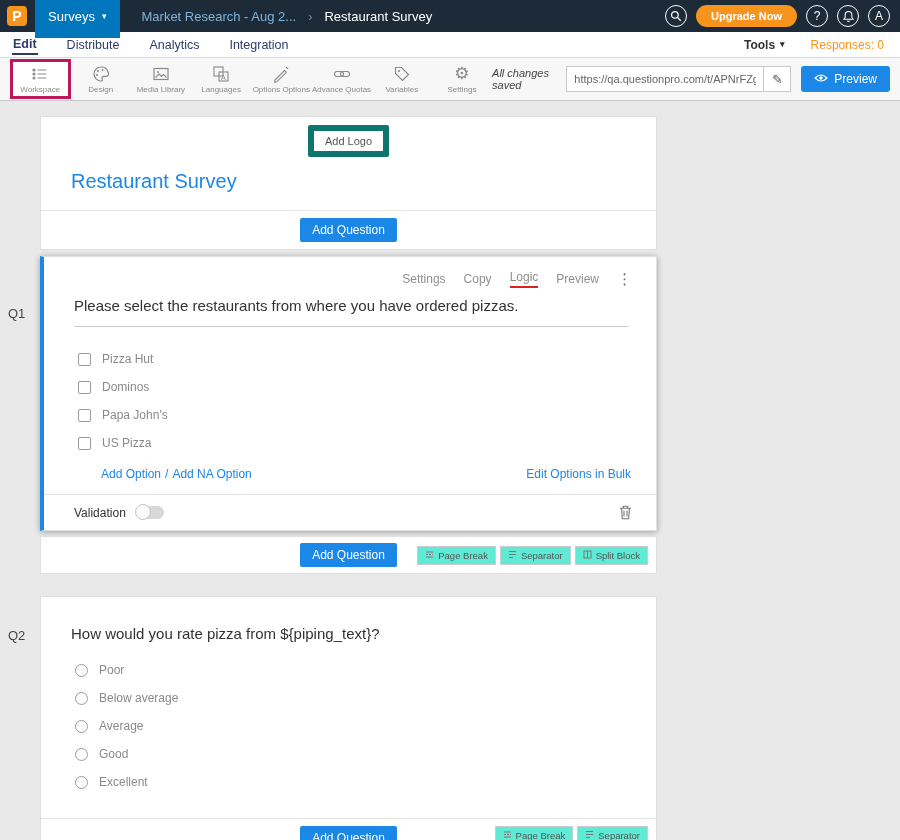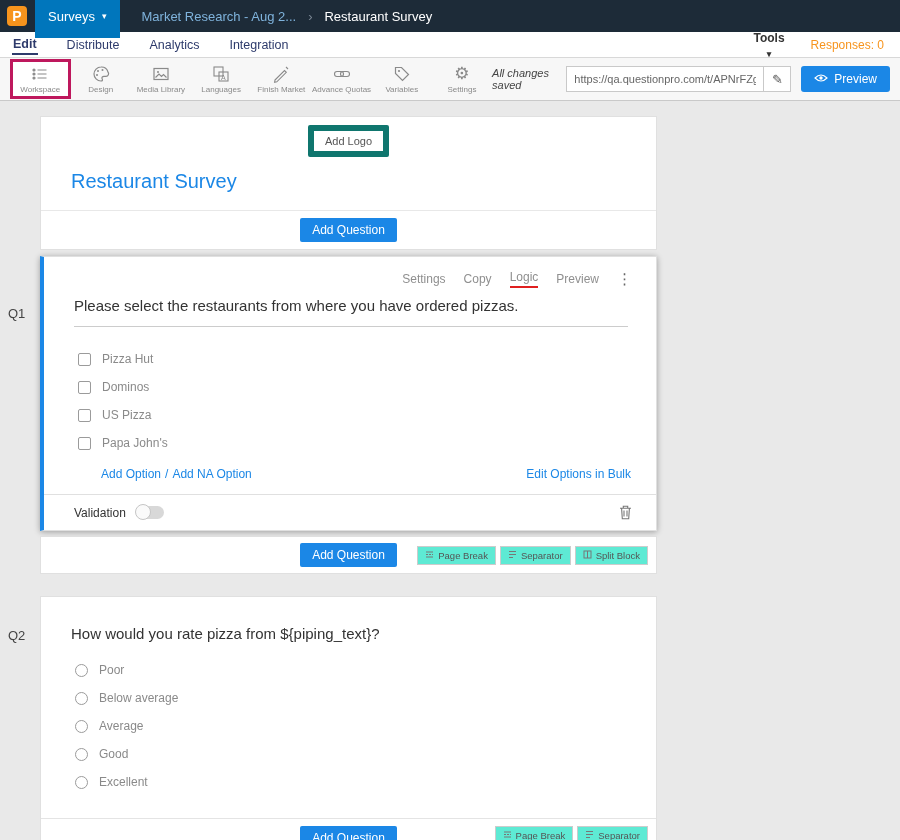--- a/index.html
+++ b/index.html
@@ -21,21 +21,21 @@
   .circle-icon { width:22px; height:22px; border:1.5px solid #fff; border-radius:50%; display:flex;
                  align-items:center; justify-content:center; color:#fff; font-size:12px; cursor:pointer; flex:none; }
   .upgrade-btn { background:#f7941d; color:#fff; border:none; border-radius:12px; padding:5px 15px;
                  font-size:11px; font-weight:bold; cursor:pointer; }
 
   
   .tabbar { height:26px; background:#fff; border-bottom:1px solid #d8d8d8; display:flex; align-items:center; padding:0 12px; }
   .tab { font-size:12.5px; color:#2d3a6b; margin-right:28px; padding:3px 1px 2px; cursor:pointer; }
   .tab.active { font-weight:bold; border-bottom:2px solid #2d3a6b; }
   .tabbar-right { margin-left:auto; display:flex; gap:26px; align-items:center; margin-right:4px; }
-  .tools { font-size:12px; color:#333; font-weight:bold; display:flex; gap:5px; align-items:center; cursor:pointer;flex-direction:column; }
+  .tools { font-size:12px; color:#333; font-weight:bold; display:flex; gap:5px; align-items:center; cursor:pointer; }
   .responses { font-size:12px; color:#f7941d; cursor:pointer; }
 
   
   .toolbar { height:43px; background:#f7f7f7; border-bottom:1px solid #c9c9c9; display:flex; align-items:center; padding:0 10px; }
   .tb-item { width:64px; height:40px; display:flex; flex-direction:column; align-items:center; justify-content:center;
              gap:2px; cursor:pointer; }
   .tb-item .lbl { font-size:8px; color:#8a8a8a; white-space:nowrap; }
   .tb-item.selected { background:#fff; border:3px solid #be185d; }
   .tb-ico { height:18px; display:flex; align-items:center; justify-content:center; color:#8a8a8a; }
   .gear-glyph { font-size:17px; line-height:18px; }
@@ -107,20 +107,37 @@
   <div class="logo">P</div>
   <div class="surveys-btn">
     <span>Surveys</span>
     <span class="caret">▾</span>
   </div>
   <div class="breadcrumb">
     <span class="bc-parent">Market Research - Aug 2...</span>
     <span class="bc-sep">›</span>
     <span class="bc-current">Restaurant Survey</span>
   </div>
+  <div class="topbar-right">
+    <span class="circle-icon">
+      <svg width="12" height="12" viewBox="0 0 13 13">
+          <circle cx="5.3" cy="5.3" r="3.6" fill="none" stroke="#fff" stroke-width="1.4"></circle>
+          <path d="M8.2 8.2 L11.6 11.6" stroke="#fff" stroke-width="1.4"></path>
+        </svg>
+    </span>
+    <button class="upgrade-btn">Upgrade Now</button>
+    <span class="circle-icon">?</span>
+    <span class="circle-icon">
+      <svg width="13" height="13" viewBox="0 0 14 14">
+          <path d="M7 1.5 a3.6 3.6 0 0 1 3.6 3.6 V8 l1.4 2 H2 L3.4 8 V5.1 A3.6 3.6 0 0 1 7 1.5z" fill="none" stroke="#fff" stroke-width="1.1"></path>
+          <path d="M5.8 11.6 a1.3 1.3 0 0 0 2.4 0" fill="none" stroke="#fff" stroke-width="1.1"></path>
+        </svg>
+    </span>
+    <span class="circle-icon">A</span>
+  </div>
 </div>
 
 <div class="tabbar">
   <span class="tab active">Edit</span>
   <span class="tab">Distribute</span>
   <span class="tab">Analytics</span>
   <span class="tab">Integration</span>
   <div class="tabbar-right">
     <span class="tools">
       <span>Tools</span>
@@ -175,21 +192,21 @@
     </span>
     <span class="lbl">Languages</span>
   </div>
   <div class="tb-item">
     <span class="tb-ico">
       <svg width="18" height="18" viewBox="0 0 18 18">
           <path d="M3 15 L12.5 5.5 l1.8 1.8 L4.8 16.8 L2.6 17.2z" fill="none" stroke="#8a8a8a" stroke-width="1.1"></path>
           <path d="M14 2 l2 2" stroke="#8a8a8a" stroke-width="1.1"></path>
         </svg>
     </span>
-    <span class="lbl">Finish Market</span>
+    <span class="lbl">Options Options</span>
   </div>
   <div class="tb-item">
     <span class="tb-ico">
       <svg width="18" height="18" viewBox="0 0 18 18">
           <rect x="1.5" y="6.5" width="9" height="5" rx="2.5" fill="none" stroke="#8a8a8a" stroke-width="1.1"></rect>
           <rect x="7.5" y="6.5" width="9" height="5" rx="2.5" fill="none" stroke="#8a8a8a" stroke-width="1.1"></rect>
         </svg>
     </span>
     <span class="lbl">Advance Quotas</span>
   </div>
@@ -255,25 +272,25 @@
           <div class="opt-row">
             <span class="checkbox"></span>
             <span class="opt-label">Pizza Hut</span>
           </div>
           <div class="opt-row">
             <span class="checkbox"></span>
             <span class="opt-label">Dominos</span>
           </div>
           <div class="opt-row">
             <span class="checkbox"></span>
+            <span class="opt-label">Papa John's</span>
+          </div>
+          <div class="opt-row">
+            <span class="checkbox"></span>
             <span class="opt-label">US Pizza</span>
-          </div>
-          <div class="opt-row">
-            <span class="checkbox"></span>
-            <span class="opt-label">Papa John's</span>
           </div>
         </div>
         <div class="addopt-row">
           <span class="link-blue">Add Option</span>
           <span class="slash">/</span>
           <span class="link-blue">Add NA Option</span>
           <span class="link-blue edit-bulk">Edit Options in Bulk</span>
         </div>
         <div class="validation-row">
           <span class="validation-label">Validation</span>

